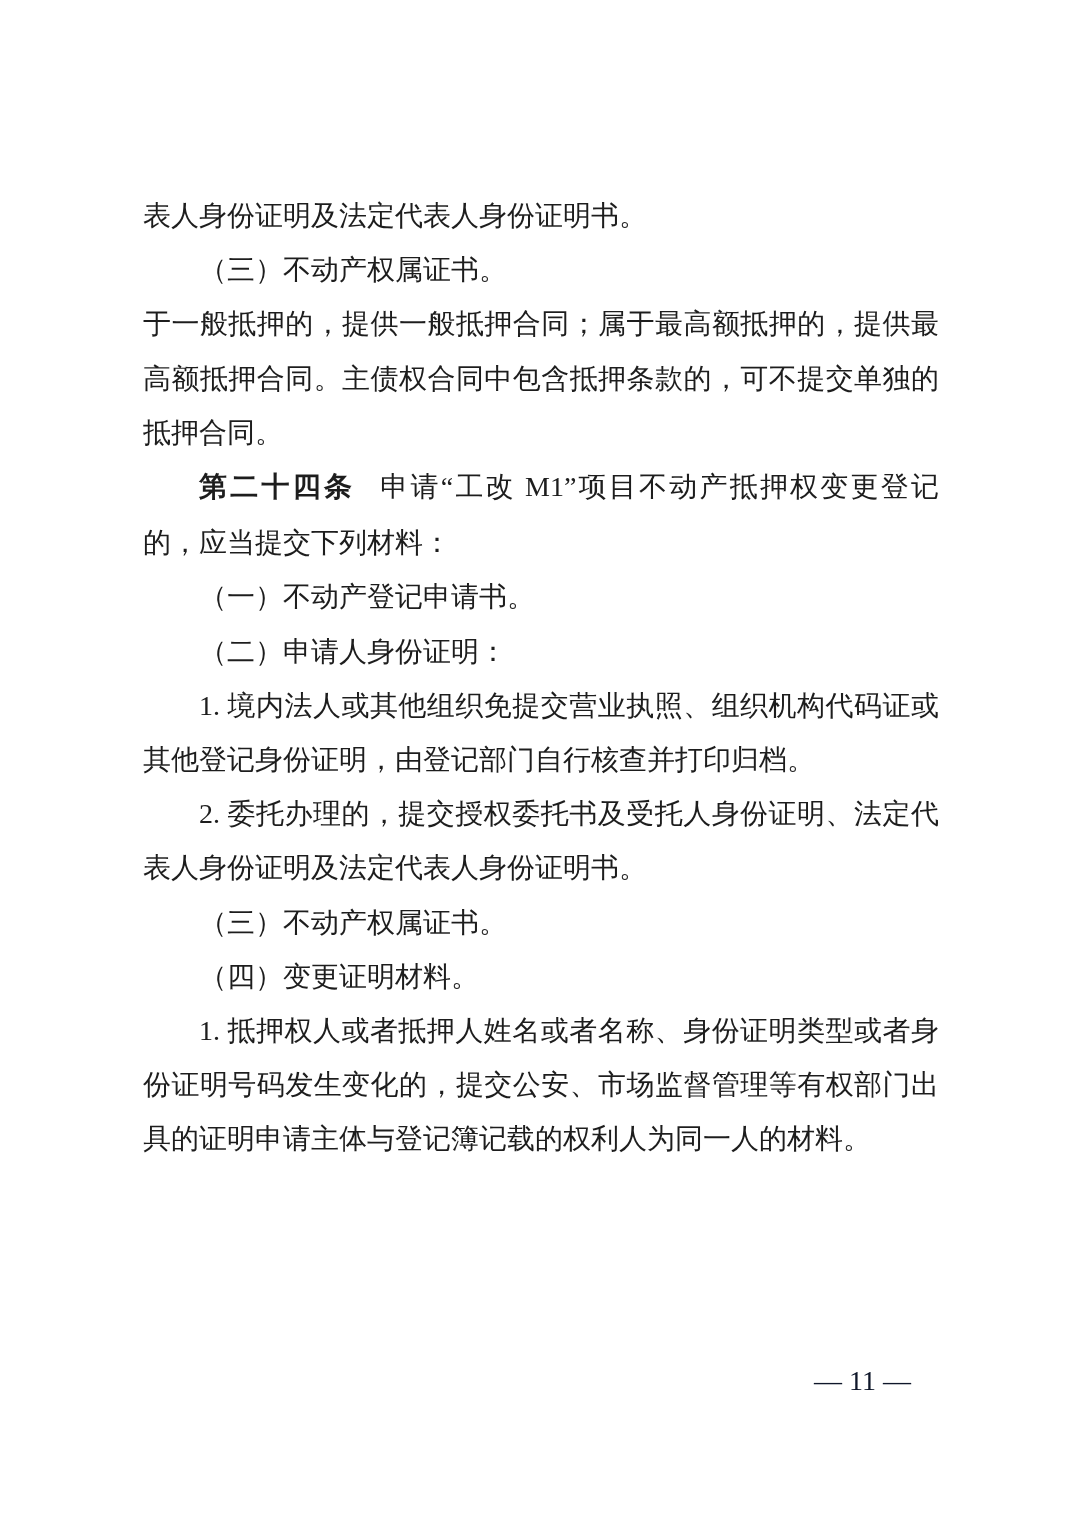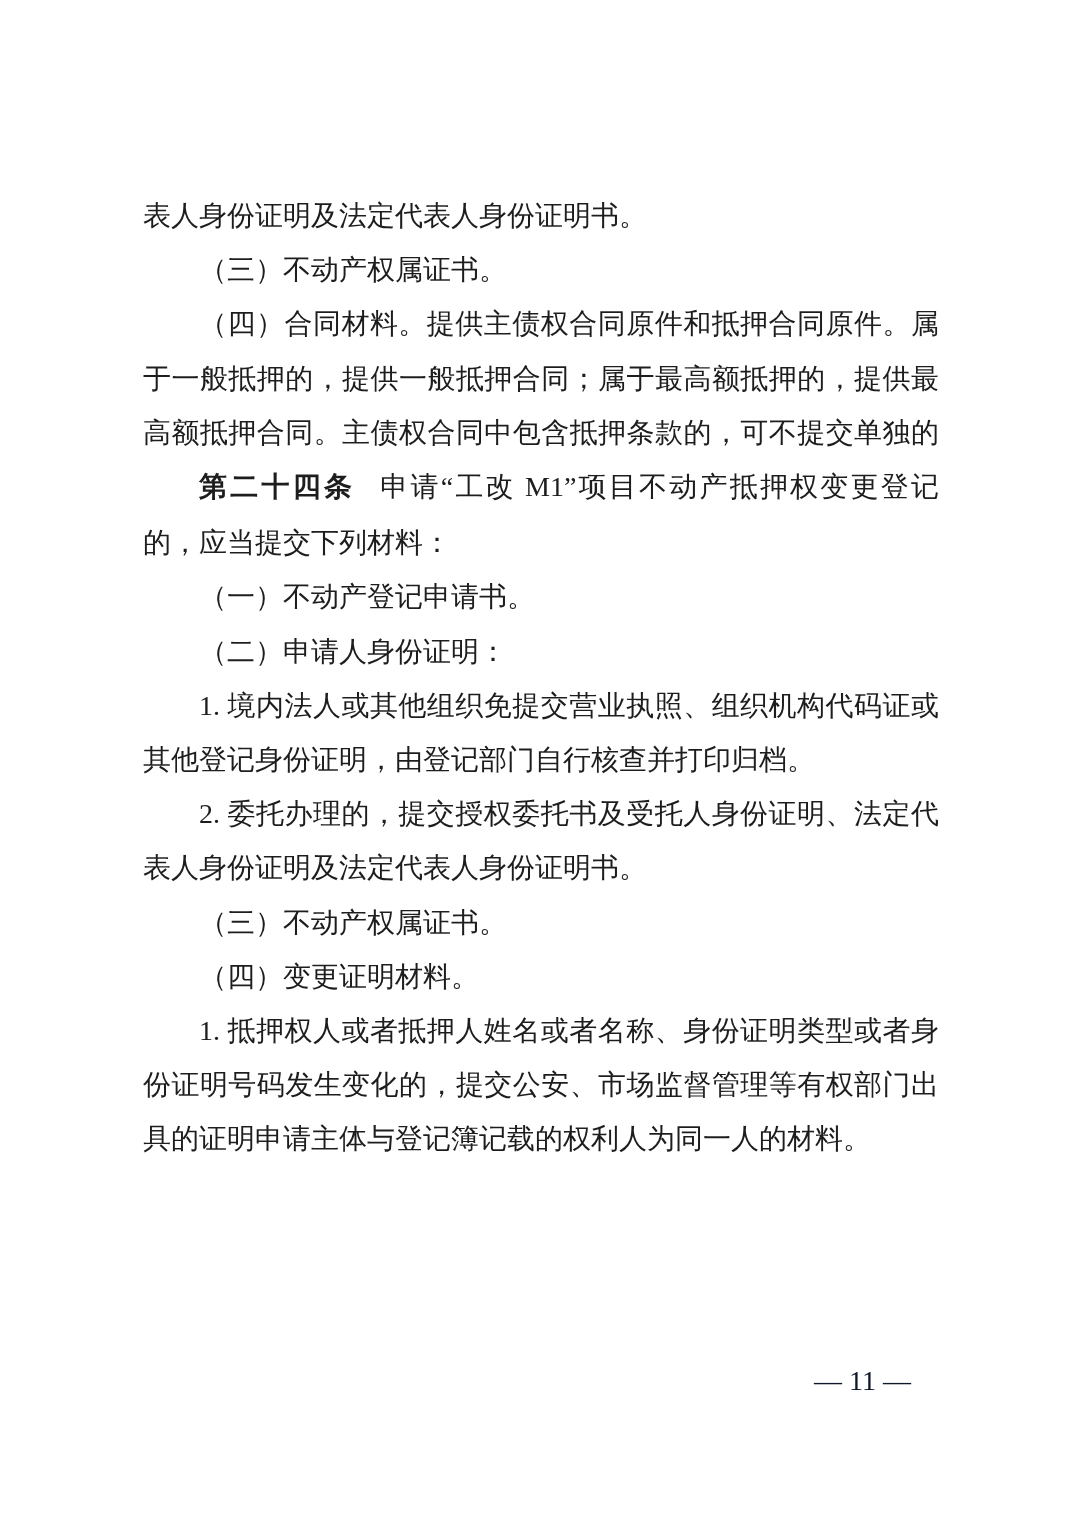--- a/index.html
+++ b/index.html
@@ -56,23 +56,23 @@
 
 <div class="page">
   <div class="content" id="content">
       <div class="para">
         <div class="line last">表人身份证明及法定代表人身份证明书。</div>
       </div>
       <div class="para">
         <div class="line last indent">（三）不动产权属证书。</div>
       </div>
       <div class="para">
-        <div class="line indent">（四）合同材料。提供主债权合同原件和抵押合同原件。属</div>
         <div class="line">于一般抵押的，提供一般抵押合同；属于最高额抵押的，提供最</div>
         <div class="line">高额抵押合同。主债权合同中包含抵押条款的，可不提交单独的</div>
+        <div class="line last">抵押合同。</div>
       </div>
       <div class="para">
         <div class="line indent"><span class="article-no">第二十四条</span><span>申请“工改 M1”项目不动产抵押权变更登记</span></div>
         <div class="line last">的，应当提交下列材料：</div>
       </div>
       <div class="para">
         <div class="line last indent">（一）不动产登记申请书。</div>
       </div>
       <div class="para">
         <div class="line last indent">（二）申请人身份证明：</div>

